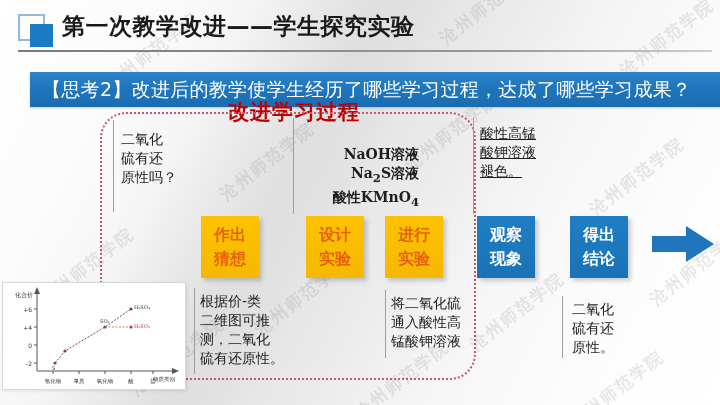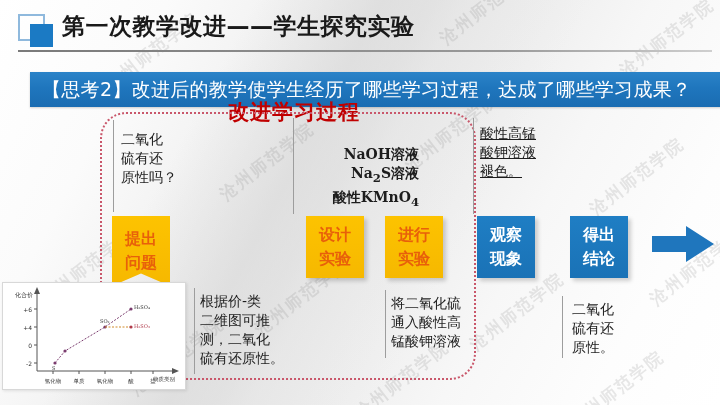--- a/index.html
+++ b/index.html
@@ -181,23 +181,23 @@
       Na<sub>2</sub>S溶液
       酸性KMnO<sub>4</sub>
     </div>
   </div>
 
   <div class="vline" style="left:473px;top:118px;height:96px;"></div>
   <div class="tbox" style="left:480px;top:124px;width:90px;text-decoration:underline;">酸性高锰
 酸钾溶液
 褪色。</div>
 
-  <div class="step orange ribbon" style="left:112px;top:216px;">
-    <span>提出</span>
-    <span>问题</span>
+  <div class="step orange" style="left:201px;top:216px;">
+    <span>作出</span>
+    <span>猜想</span>
   </div>
   <div class="step orange" style="left:306px;top:216px;">
     <span>设计</span>
     <span>实验</span>
   </div>
   <div class="step orange" style="left:385px;top:216px;">
     <span>进行</span>
     <span>实验</span>
   </div>
   <div class="step blue" style="left:570px;top:216px;">

